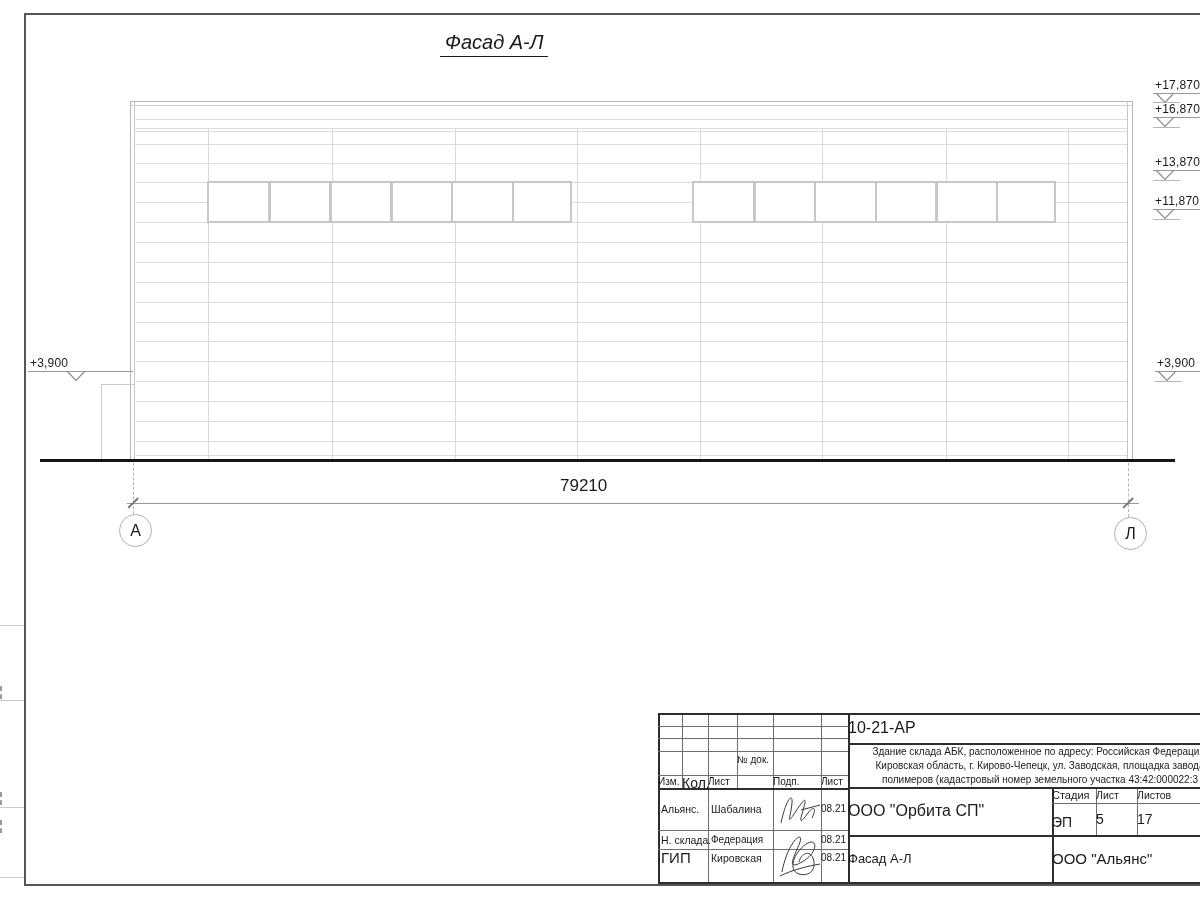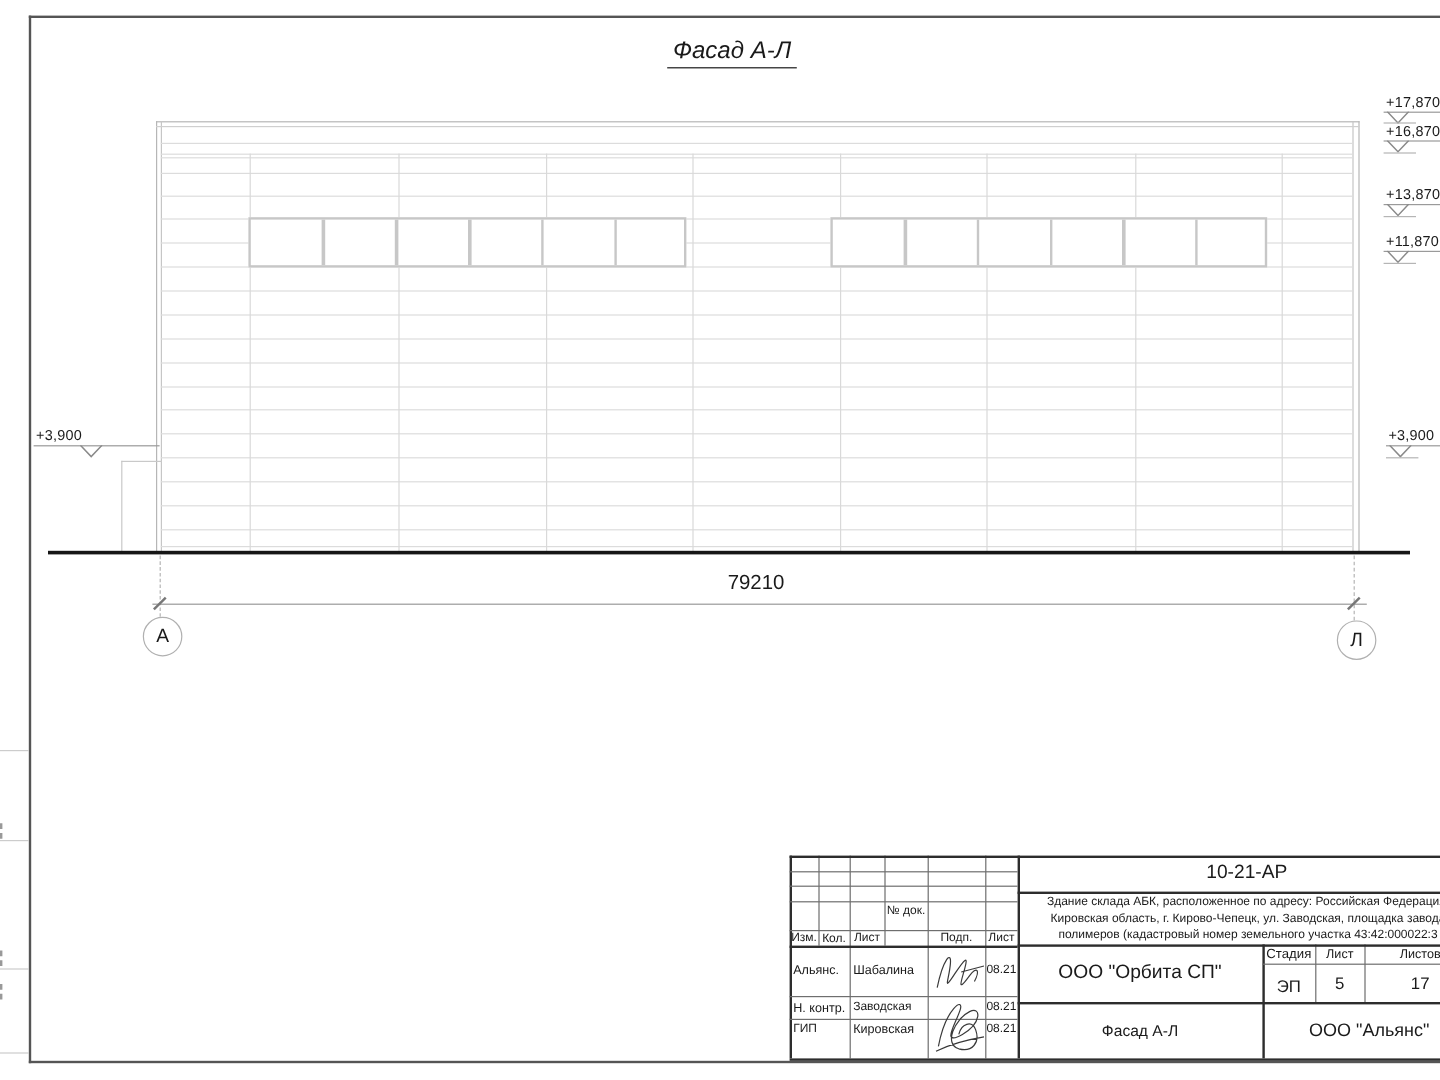--- a/index.html
+++ b/index.html
@@ -1,20 +1,20 @@
 <!DOCTYPE html>
 <html><head>
 <meta charset="utf-8">
 <style>
   html,body{margin:0;padding:0}
   body{width:1200px;height:900px;position:relative;overflow:hidden;background:#fff;
        font-family:"Liberation Sans", sans-serif;color:#1a1a1a}
   .abs{position:absolute}
   .ln{position:absolute}
-  .cell{position:absolute;display:flex;align-items:center;justify-content:center;
+  .cell{position:absolute;display:flex;align-items:center;
         white-space:nowrap;overflow:visible}
   .cell.left{justify-content:flex-start}
   .elev{position:absolute}
   .elev-label{font-size:12px;letter-spacing:.2px;padding-left:2px;white-space:nowrap}
   .elev-shelf{position:absolute;left:0;right:0;top:15px;height:1px;background:#9a9a9a}
   .elev-arrow{position:absolute;left:2px;top:15px}
   .elev-level{position:absolute;left:0;top:25px;width:27px;height:1px;background:#b5b5b5}
   .bubble{position:absolute;width:31px;height:31px;border:1px solid #b0b0b0;border-radius:50%;
           display:flex;align-items:center;justify-content:center;font-size:16px;background:#fff}
   .win{position:absolute;background:#fff;border:2px solid #c7c7c7;box-sizing:border-box}
@@ -179,35 +179,35 @@
 
 <div class="cell" style="left:848px;top:714px;width:382px;height:28px;font-size:16px">10-21-АР</div>
 
 <div class="abs" style="left:850px;top:745px;width:380px;height:42px;font-size:10px;line-height:14px;text-align:center">
   <div style="white-space:nowrap">Здание склада АБК, расположенное по адресу: Российская Федерация,</div>
   <div style="white-space:nowrap">Кировская область, г. Кирово-Чепецк, ул. Заводская, площадка завода</div>
   <div style="white-space:nowrap">полимеров (кадастровый номер земельного участка 43:42:000022:3</div>
 </div>
 
 <div class="cell" style="left:658px;top:775px;width:24px;height:13px;font-size:10px">Изм.</div>
-<div class="cell" style="left:682px;top:775px;width:26px;height:15px;font-size:10px">Кол.</div>
+<div class="cell" style="left:682px;top:775px;width:26px;height:15px;font-size:14px">Кол.</div>
 <div class="cell" style="left:708px;top:775px;width:29px;height:13px;font-size:10px">Лист</div>
 <div class="cell" style="left:737px;top:753px;width:36px;height:13px;font-size:10px">№ док.</div>
 <div class="cell" style="left:773px;top:775px;width:48px;height:13px;font-size:10px">Подп.</div>
 <div class="cell" style="left:821px;top:775px;width:27px;height:13px;font-size:10px">Лист</div>
 
 <div class="cell left" style="left:661px;top:788px;width:46px;height:42px;font-size:10.5px">Альянс.</div>
 <div class="cell left" style="left:711px;top:788px;width:61px;height:42px;font-size:10.5px">Шабалина</div>
 <div class="cell" style="left:821px;top:795px;width:27px;height:26px;font-size:10px">08.21</div>
 
-<div class="cell left" style="left:661px;top:830px;width:46px;height:19px;font-size:10.5px">Н. контр.</div>
-<div class="cell left" style="left:711px;top:830px;width:61px;height:19px;font-size:10px">Заводская</div>
+<div class="cell left" style="left:661px;top:830px;width:46px;height:19px;font-size:10.5px">Н. склада.</div>
+<div class="cell left" style="left:711px;top:830px;width:61px;height:19px;font-size:10px">Федерация</div>
 <div class="cell" style="left:821px;top:830px;width:27px;height:19px;font-size:10px">08.21</div>
 
-<div class="cell left" style="left:661px;top:849px;width:66px;height:17px;font-size:10px">ГИП</div>
+<div class="cell left" style="left:661px;top:849px;width:66px;height:17px;font-size:15px">ГИП</div>
 <div class="cell left" style="left:711px;top:849px;width:61px;height:17px;font-size:10.5px">Кировская</div>
 <div class="cell" style="left:821px;top:849px;width:27px;height:17px;font-size:10px">08.21</div>
 
 <svg class="abs" style="left:777px;top:789px" width="44" height="42" viewBox="0 0 44 42">
   <path d="M4,34 C9,10 16,3 15,14 C14,27 8,39 19,22 C27,10 30,7 27,18 C24,29 20,39 31,24 C37,16 40,19 35,29 M24,21 L43,16" fill="none" stroke="#3a3a3a" stroke-width="1"></path>
 </svg>
 <svg class="abs" style="left:774px;top:826px" width="50" height="54" viewBox="0 0 50 54">
   <path d="M8,46 C14,14 30,4 26,16 C22,28 10,46 28,36 C44,27 44,12 34,17 C22,23 12,44 25,48 C36,51 43,43 39,32 C36,24 27,27 25,36 M6,50 C18,44 34,40 46,38" fill="none" stroke="#3a3a3a" stroke-width="1"></path>
 </svg>
 

